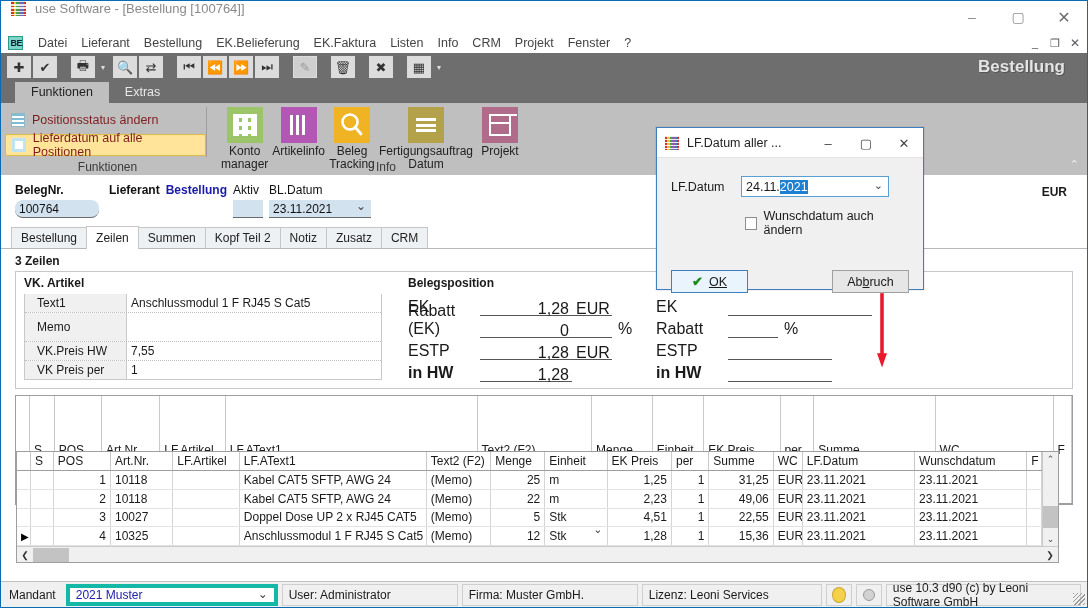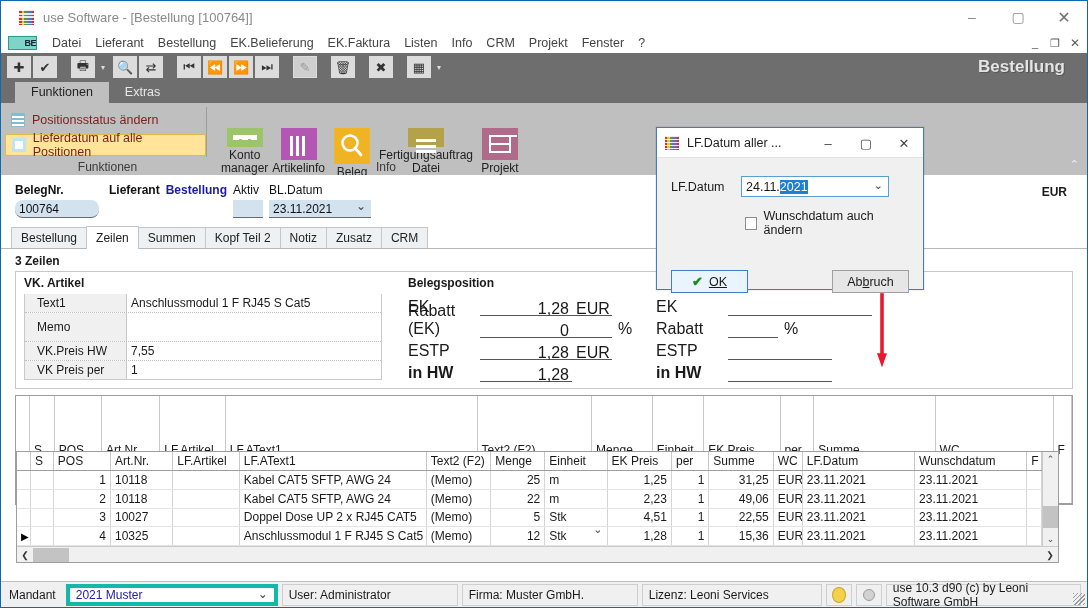--- a/index.html
+++ b/index.html
@@ -6,35 +6,35 @@
   html,body{margin:0;padding:0;}
   body{
     width:1088px;height:608px;overflow:hidden;
     font-family:"Liberation Sans", sans-serif;
     font-size:12px;color:#1a1a1a;
     background:#ffffff;
   }
   .app{position:relative;width:1088px;height:608px;background:#ffffff;border:1px solid #0b6ab0;}
 
   
-  .titlebar{height:32px;background:#ffffff;display:flex;align-items:center;padding-left:18px;position:relative;}
+  .titlebar{height:32px;background:#ffffff;display:flex;align-items:flex-start;padding-left:10px;position:relative;}
   .appicon{width:15px;height:15px;margin-right:9px;
     background:
       linear-gradient(90deg,#d7302b 0 2.6px,#e8c93a 2.6px 5.2px,#4c9f45 5.2px 7.8px,#8a5fb0 7.8px 10.4px,#3f7fc1 10.4px 13px,#d7302b 13px 15px);
     position:relative;}
   .appicon:after{content:"";position:absolute;inset:0;
     background:repeating-linear-gradient(180deg,rgba(255,255,255,.85) 0 1.4px,rgba(0,0,0,0) 1.4px 3.2px);}
   .title{color:#8a8a8a;font-size:13px;}
   .wbtns{position:absolute;right:0;top:0;display:flex;height:32px;}
   .wbtn{width:46px;height:32px;display:flex;align-items:center;justify-content:center;color:#8d8d8d;font-size:14px;}
   .wbtn.close{font-size:16px;color:#6e6e6e;}
 
   
   .menubar{height:20px;background:#ffffff;display:flex;align-items:center;padding-left:7px;position:relative;}
-  .be-icon{width:29px;height:14px;background:#7fd4c8;border:1px solid #2b9c8c;
+  .be-icon{width:15px;height:14px;background:#7fd4c8;border:1px solid #2b9c8c;
     font-size:9px;line-height:12px;text-align:right;color:#123;font-weight:bold;margin-right:8px;letter-spacing:-.5px;}
   .menubar .mi{padding:0 7px;color:#444;font-size:12.5px;}
   .mdi-btns{position:absolute;right:2px;top:1px;display:flex;}
   .mdi-btn{width:20px;height:18px;display:flex;align-items:center;justify-content:center;color:#5a5a5a;font-size:11px;}
   .mdi-btn.mdi-close{font-size:12px;}
 
   
   .toolbar{height:28px;background:#6e6e6e;display:flex;align-items:center;padding:0 6px;position:relative;}
   .tbtn{width:24px;height:22px;margin-right:2px;display:flex;align-items:center;justify-content:center;
     background:#dcdcdc;border:1px solid #dcdcdc;color:#333;font-size:13px;}
@@ -53,21 +53,21 @@
   .rgroup.left{width:205px;padding:6px 0 0 4px;}
   .rgroup-sep{width:1px;background:#9e9e9e;margin:4px 0 18px 0;}
   .ritem{display:flex;align-items:center;height:22px;padding:0 6px;margin-bottom:3px;font-size:12.5px;color:#7f1d1d;}
   .ritem.sel{background:#ffe49a;border:1px solid #e0b94b;border-radius:2px;}
   .mini-icon{width:14px;height:14px;margin-right:7px;background:#d6eef7;border:1px solid #8fb9ca;display:block;}
   .mini-icon.lines{background:
      linear-gradient(180deg,#7fbcd8 0 2px,#ffffff 2px 4px,#7fbcd8 4px 6px,#ffffff 6px 8px,#7fbcd8 8px 10px,#ffffff 10px 12px);}
   .mini-icon.sq{background:#ffffff;border:3px solid #bfe3f0;}
   .rgroup-title{position:absolute;bottom:1px;width:100%;text-align:center;font-size:12px;color:#3b3b3b;}
   .rgroup.big{flex-direction:row;padding:4px 10px 0 14px;}
-  .rbig{width:66px;display:flex;flex-direction:column;align-items:center;margin-right:4px;margin-top:21px;}
+  .rbig{width:66px;display:flex;flex-direction:column;align-items:center;margin-right:4px;}
   .rbig .gl{width:36px;height:36px;margin-bottom:2px;display:block;position:relative;}
   .rbig .lbl{font-size:12px;line-height:13px;text-align:center;color:#222;}
   .gl.konto{background:#9cc469;}
   .gl.konto:before{content:"";position:absolute;left:6px;top:7px;right:6px;bottom:7px;
     background:
       repeating-linear-gradient(90deg,#ffffff 0 6px,transparent 6px 9px),
       repeating-linear-gradient(180deg,#ffffff 0 4px,transparent 4px 8px);
     background-blend-mode:multiply;}
   .gl.artikel{background:#b457b4;}
   .gl.artikel:before{content:"";position:absolute;left:9px;top:8px;width:18px;height:20px;
@@ -273,21 +273,21 @@
         <span class="gl beleg">
           <svg width="36" height="36" viewBox="0 0 36 36">
               <circle cx="16" cy="15" r="7.5" fill="none" stroke="#fff" stroke-width="2.6"></circle>
               <line x1="21" y1="20" x2="27" y2="27" stroke="#fff" stroke-width="2.8" stroke-linecap="round"></line>
             </svg>
         </span>
         <span class="lbl">Beleg Tracking</span>
       </div>
       <div class="rbig" style="width:104px;">
         <span class="gl fert"></span>
-        <span class="lbl">Fertigungsauftrag Datei</span>
+        <span class="lbl">Fertigungsauftrag Datum</span>
       </div>
       <div class="rbig">
         <span class="gl projekt"></span>
         <span class="lbl">Projekt</span>
       </div>
       <div class="rgroup-title">Info</div>
     </div>
     <div class="ribbon-collapse">⌃</div>
   </div>
 

